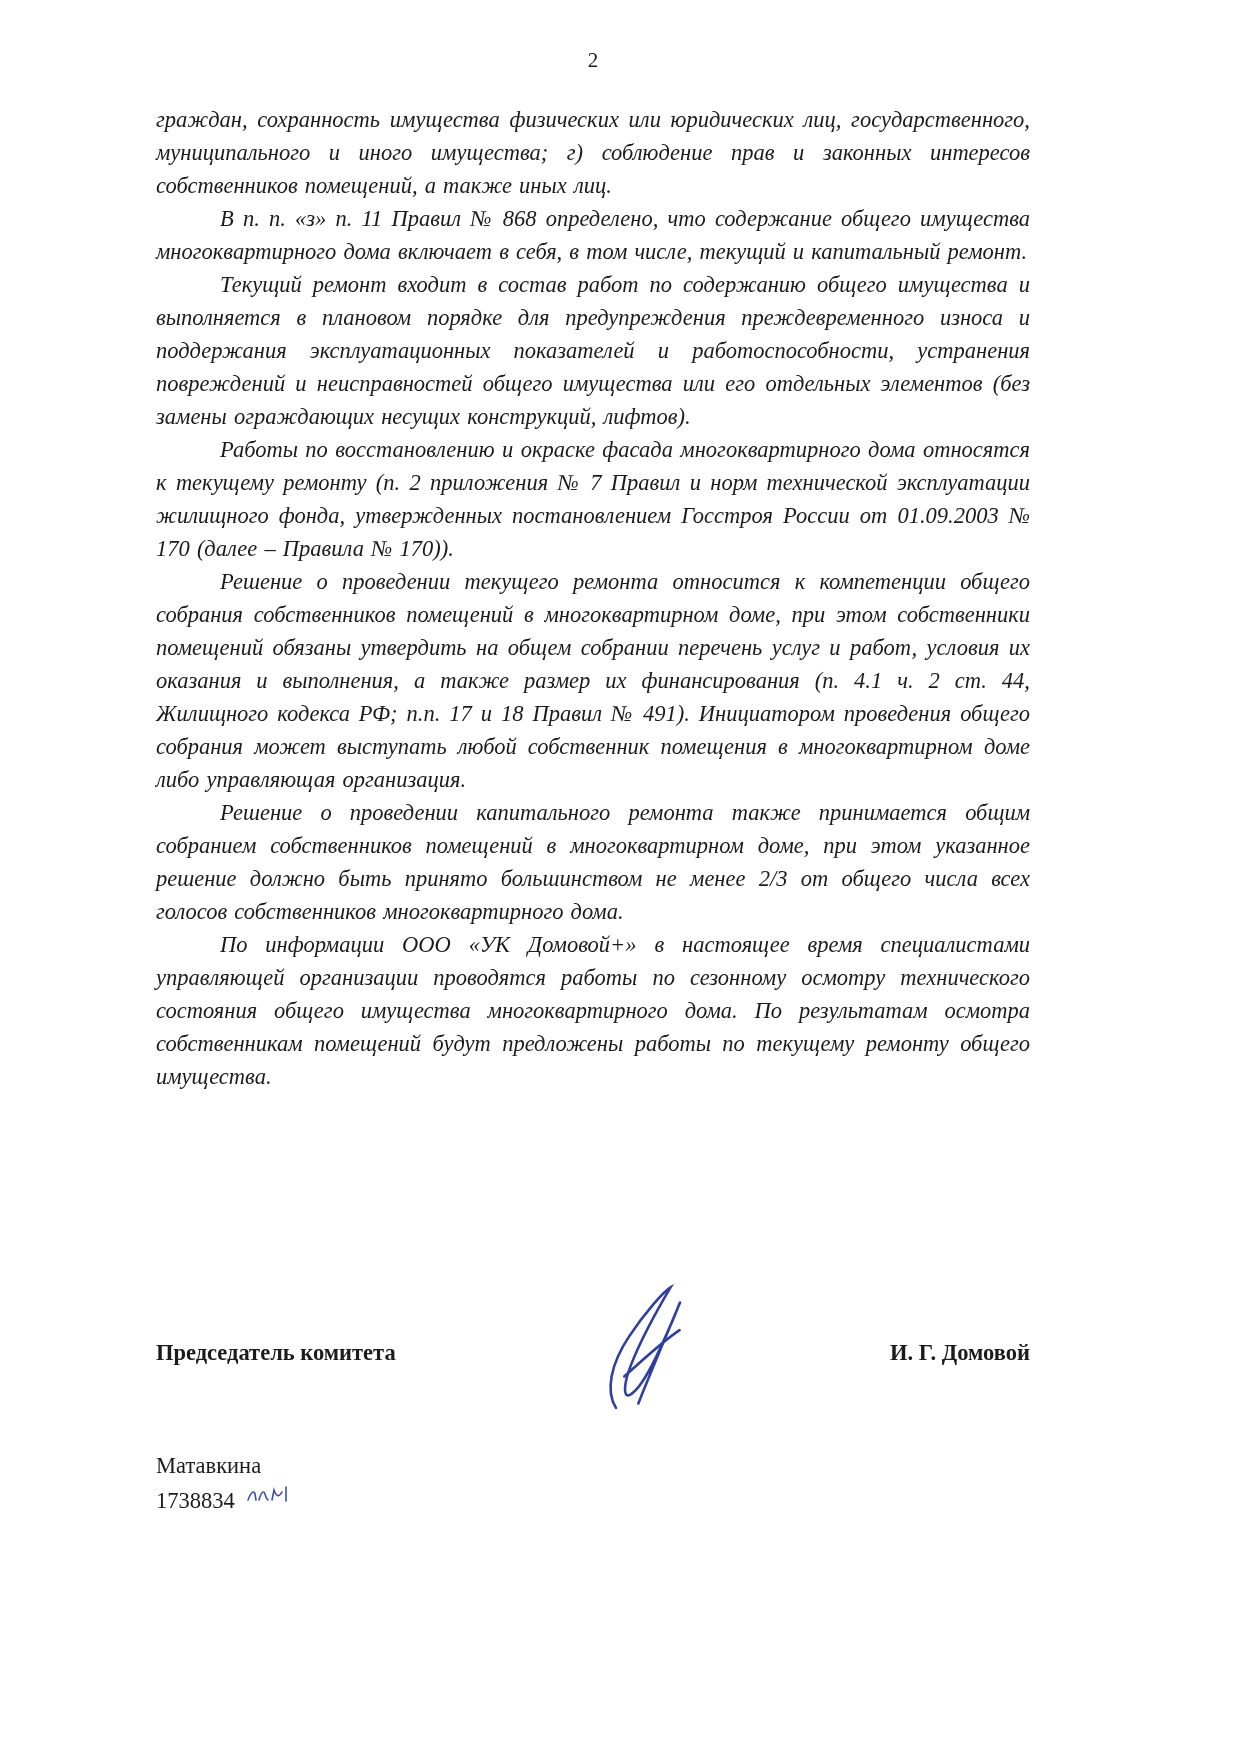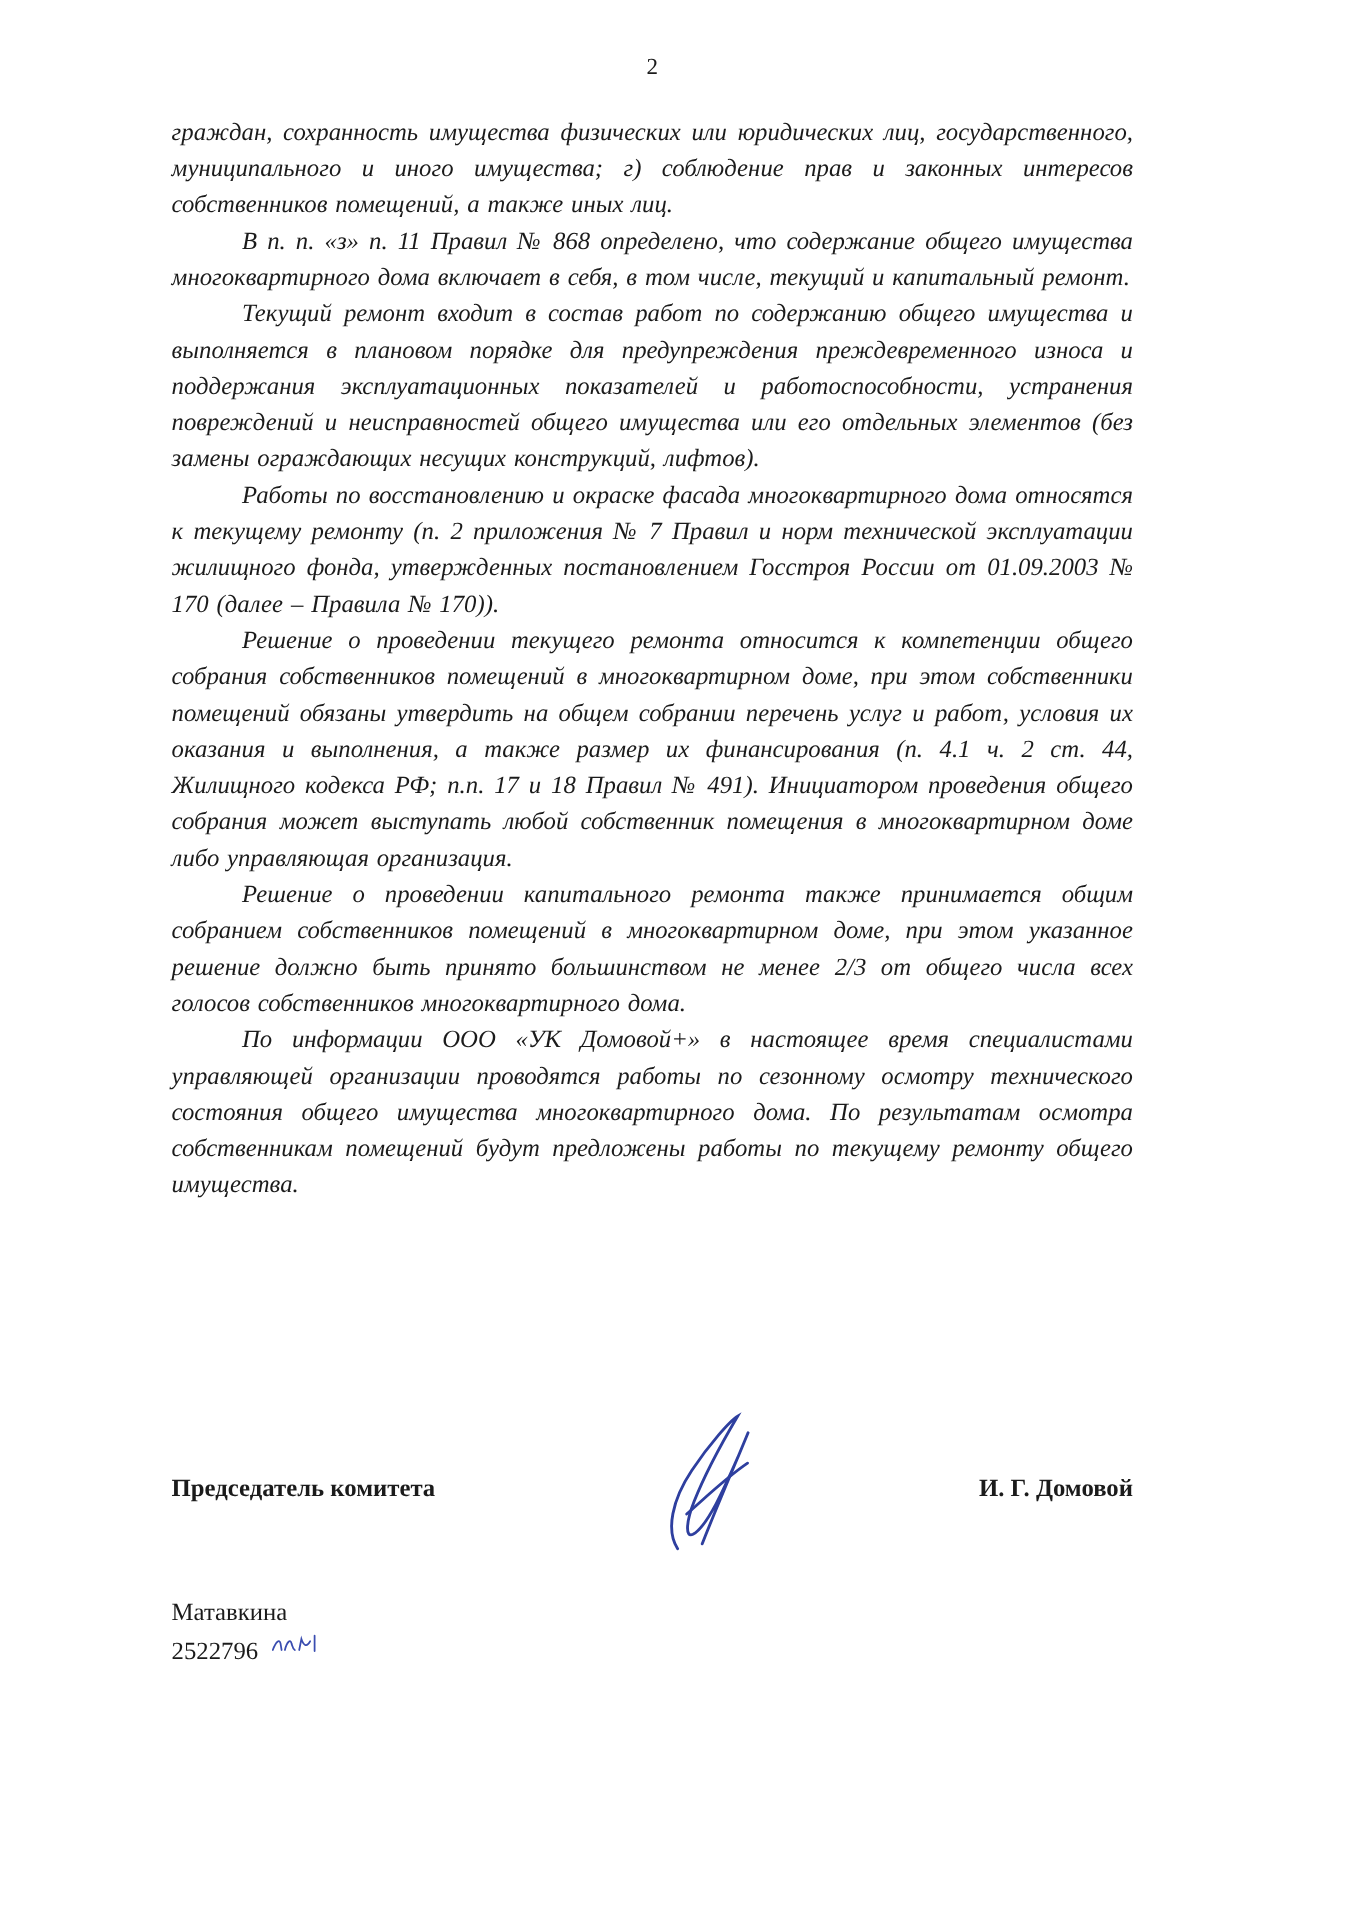--- a/index.html
+++ b/index.html
@@ -100,21 +100,21 @@
   </div>
 
   <div class="sign-row">
     <span>Председатель комитета</span>
     <span>И. Г. Домовой</span>
   </div>
 
   <div class="executor">
     <div>Матавкина</div>
     <div class="phone-line">
-      <span>2522796</span>
+      <span>1738834</span>
       <span class="initials-mark">
         <svg width="46" height="24" viewBox="0 0 46 24" aria-hidden="true">
           <g fill="none" stroke="#3a4db0" stroke-width="1.6" stroke-linecap="round">
             <path d="M3,18 C6,10 9,8 10,12 L11,18"></path>
             <path d="M14,18 C16,10 19,8 20,12 C21,15 21,17 23,18"></path>
             <path d="M27,18 L29,8 C31,14 34,16 37,10"></path>
             <path d="M41,5 L41,19"></path>
           </g>
         </svg>
       </span>

